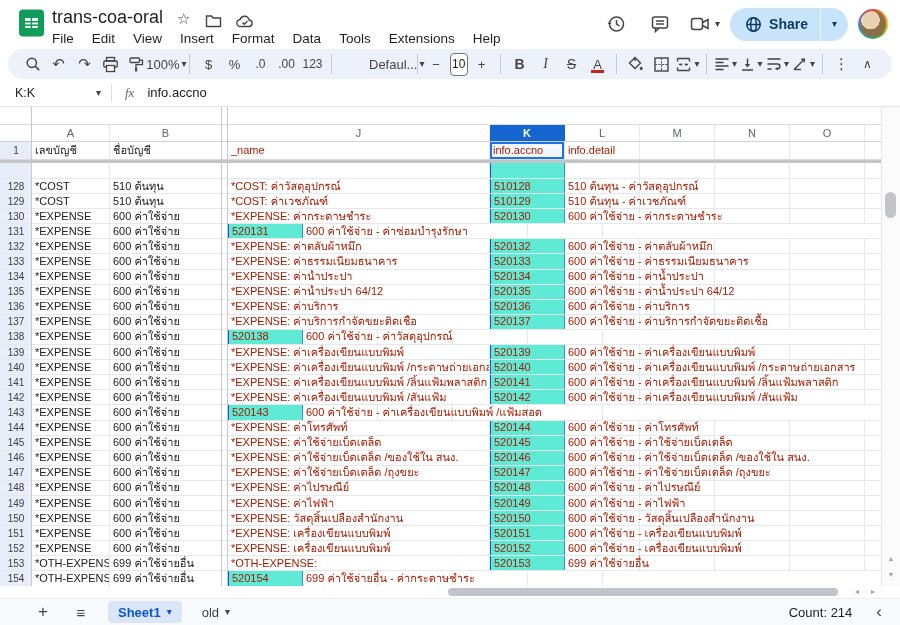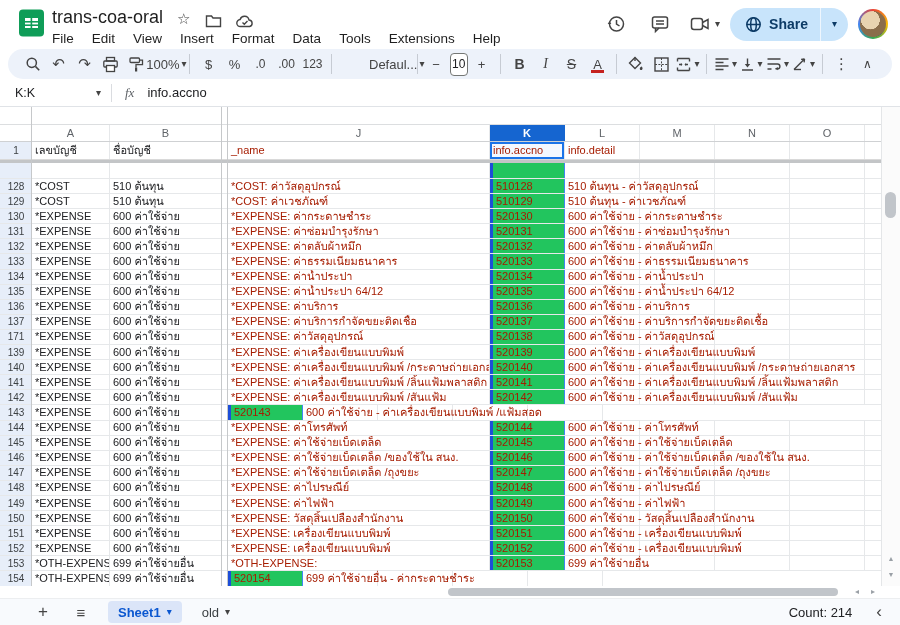--- a/index.html
+++ b/index.html
@@ -67,21 +67,21 @@
   .w-j{width:262px;} .w-k{width:75px;} .w-l{width:75px;}
   .w-m{width:75px;} .w-n{width:75px;} .w-o{width:75px;}
   .w-p{flex:1;border-right:none;}
   #top-strip{height:17px;border-bottom:1px solid #dcdee0;}
   .hdr-row{height:17px;border-bottom:1px solid #cfd1d3;}
   .hdr-row .c{justify-content:center;color:#5f6368;font-size:11px;padding:0;}
   .hdr-k{background:#1565d0 !important;color:#fff !important;font-weight:bold;border-right:1px solid #1565d0 !important;}
   #row1{height:18px;border-bottom:1px solid #d9d9d9;}
   .rh{background:#e7eef9;color:#3c4043;font-size:10px;}
   .red{color:#a61c00;}
-  .ck-cell{background:#22c55e;border-left:3px solid #1d4ed8;border-right:1px solid #4285f4;}
+  .ck-cell{background:#5eead4;border-left:1px solid #1d4ed8;border-right:1px solid #4285f4;}
   .active-cell{background:#f3f8ff;box-shadow:inset 0 0 0 2px #1a73e8;}
   .cl-cell{overflow:visible;position:relative;z-index:1;}
   #frozen-div{height:3px;background:#c3c5c7;}
   #partial-row{height:16px;}
   #rows-host .g-row{height:15.1px;}
   .ol{position:absolute;top:0;height:479px;width:1px;background:#c6c8ca;z-index:3;}
   #ol-rowhdr{left:31px;} #ol-hid1{left:221px;} #ol-hid2{left:227px;}
 
   
   #vscroll{position:absolute;left:881px;top:107px;width:19px;height:479px;background:#fbfbfb;border-left:1px solid #e4e6e8;box-sizing:border-box;}
@@ -396,21 +396,20 @@
     <div class="c w-n"></div>
     <div class="c w-o"></div>
     <div class="c w-p"></div>
   </div>
 
   <div class="g-row">
     <div class="c w-rh rh">131</div>
     <div class="c w-a">*EXPENSE</div>
     <div class="c w-b">600 ค่าใช้จ่าย</div>
     <div class="c w-gap"></div>
-    <div class="c w-j red">*EXPENSE: ค่าซ่อมบำรุงรักษา</div>
     <div class="c w-k red ck-cell">520131</div>
     <div class="c w-l red cl-cell">600 ค่าใช้จ่าย - ค่าซ่อมบำรุงรักษา</div>
     <div class="c w-m"></div>
     <div class="c w-n"></div>
     <div class="c w-o"></div>
     <div class="c w-p"></div>
   </div>
 
   <div class="g-row">
     <div class="c w-rh rh">132</div>
@@ -490,25 +489,24 @@
     <div class="c w-j red">*EXPENSE: ค่าบริการกำจัดขยะติดเชื้อ</div>
     <div class="c w-k red ck-cell">520137</div>
     <div class="c w-l red cl-cell">600 ค่าใช้จ่าย - ค่าบริการกำจัดขยะติดเชื้อ</div>
     <div class="c w-m"></div>
     <div class="c w-n"></div>
     <div class="c w-o"></div>
     <div class="c w-p"></div>
   </div>
 
   <div class="g-row">
-    <div class="c w-rh rh">171</div>
-    <div class="c w-a">*EXPENSE</div>
-    <div class="c w-b">600 ค่าใช้จ่าย</div>
-    <div class="c w-gap"></div>
-    <div class="c w-j red">*EXPENSE: ค่าวัสดุอุปกรณ์</div>
+    <div class="c w-rh rh">138</div>
+    <div class="c w-a">*EXPENSE</div>
+    <div class="c w-b">600 ค่าใช้จ่าย</div>
+    <div class="c w-gap"></div>
     <div class="c w-k red ck-cell">520138</div>
     <div class="c w-l red cl-cell">600 ค่าใช้จ่าย - ค่าวัสดุอุปกรณ์</div>
     <div class="c w-m"></div>
     <div class="c w-n"></div>
     <div class="c w-o"></div>
     <div class="c w-p"></div>
   </div>
 
   <div class="g-row">
     <div class="c w-rh rh">139</div>

